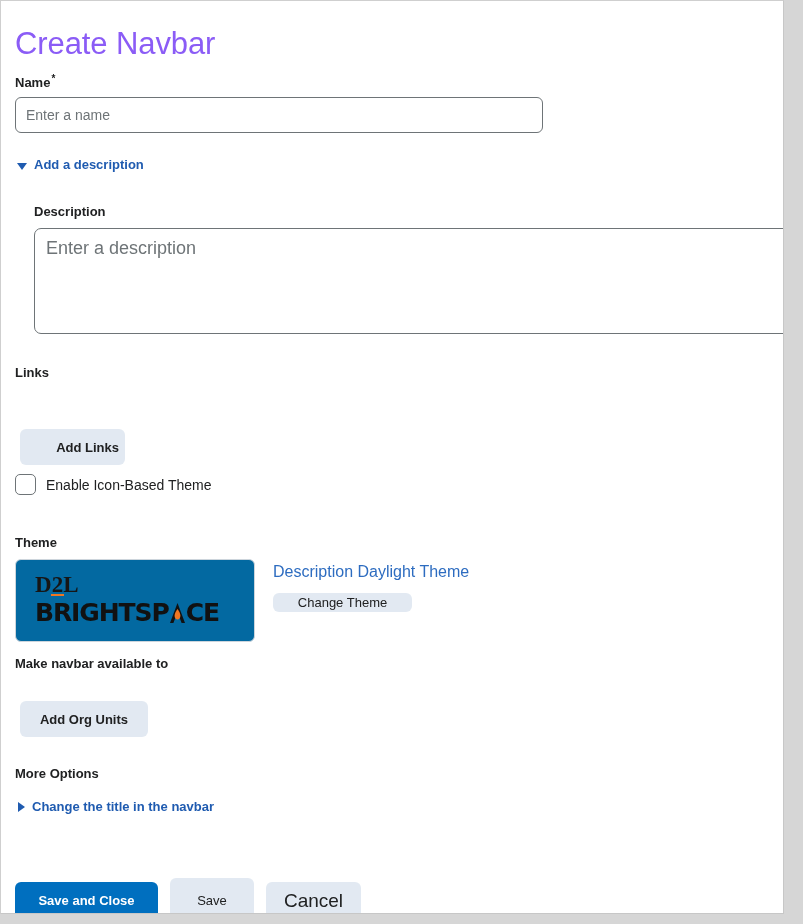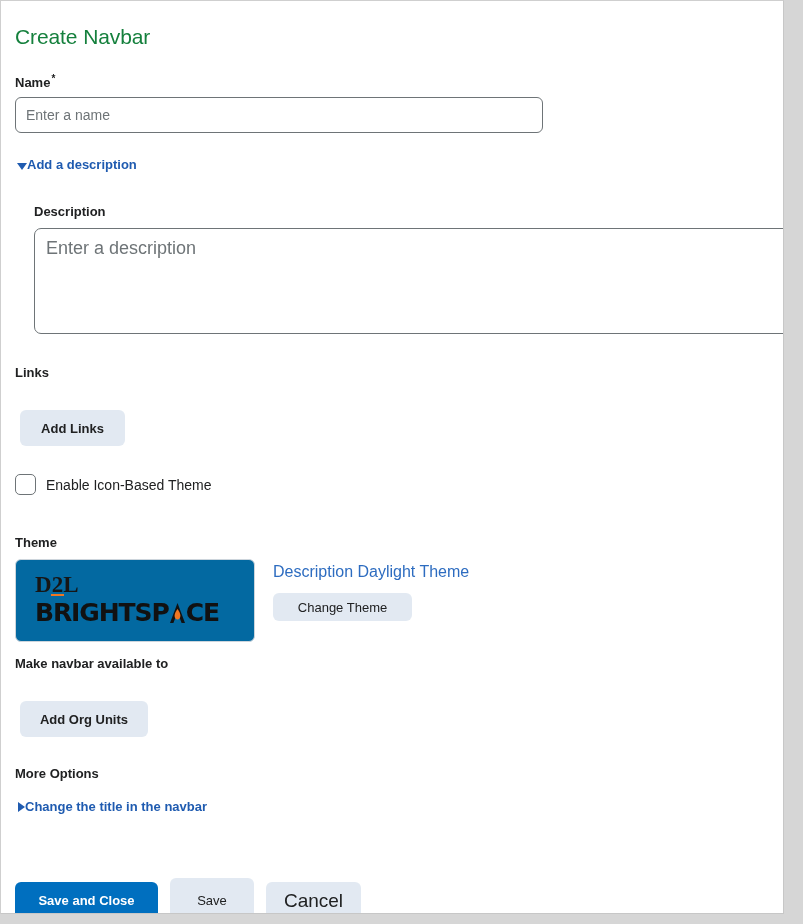--- a/index.html
+++ b/index.html
@@ -34,23 +34,23 @@
     width: 100%;
     height: 100%;
     padding: 0 14px;
   }
 
   
   .page-title {
     position: absolute;
     left: 14px;
     top: 2px;
-    font-size: 21px;
+    font-size: 31px;
     font-weight: 400;
-    color: #15803d;
+    color: #8b5cf6;
     letter-spacing: -0.1px;
     line-height: 40px;
     white-space: nowrap;
   }
 
   
   .field-label {
     font-size: 13px;
     font-weight: bold;
     color: #202122;
@@ -82,20 +82,21 @@
     padding: 0 10px;
     outline: none;
   }
   .name-input::placeholder { color: #6e7477; }
 
   
   .disclosure {
     position: absolute;
     display: flex;
     align-items: center;
+    gap: 7px;
     cursor: pointer;
     text-decoration: none;
   }
   .disclosure .tri-down {
     width: 0; height: 0;
     border-left: 5.5px solid transparent;
     border-right: 5.5px solid transparent;
     border-top: 7px solid #1f5bb0;
     margin-top: 2px;
   }
@@ -152,23 +153,24 @@
     color: #202122;
   }
   .btn-primary {
     background: #006fbf;
     color: #ffffff;
   }
 
   .add-links-btn {
     position: absolute;
     left: 19px;
-    top: 409px;
+    top: 428px;
     width: 105px;
     height: 36px;
+    text-align: right;
   }
 
   
   .cb-row {
     position: absolute;
     left: 14px;
     top: 473px;
     display: flex;
     align-items: center;
     gap: 10px;
@@ -256,21 +258,21 @@
     color: #2d6cc0;
     line-height: 20px;
     text-decoration: none;
     cursor: pointer;
   }
   .change-theme-btn {
     position: absolute;
     left: 272px;
     top: 592px;
     width: 139px;
-    height: 28px;
+    height: 19px;
     font-weight: normal;
     font-size: 13px;
   }
 
   
   .avail-label { position: absolute; left: 14px; top: 655px; }
   .add-org-btn {
     position: absolute;
     left: 19px;
     top: 700px;

